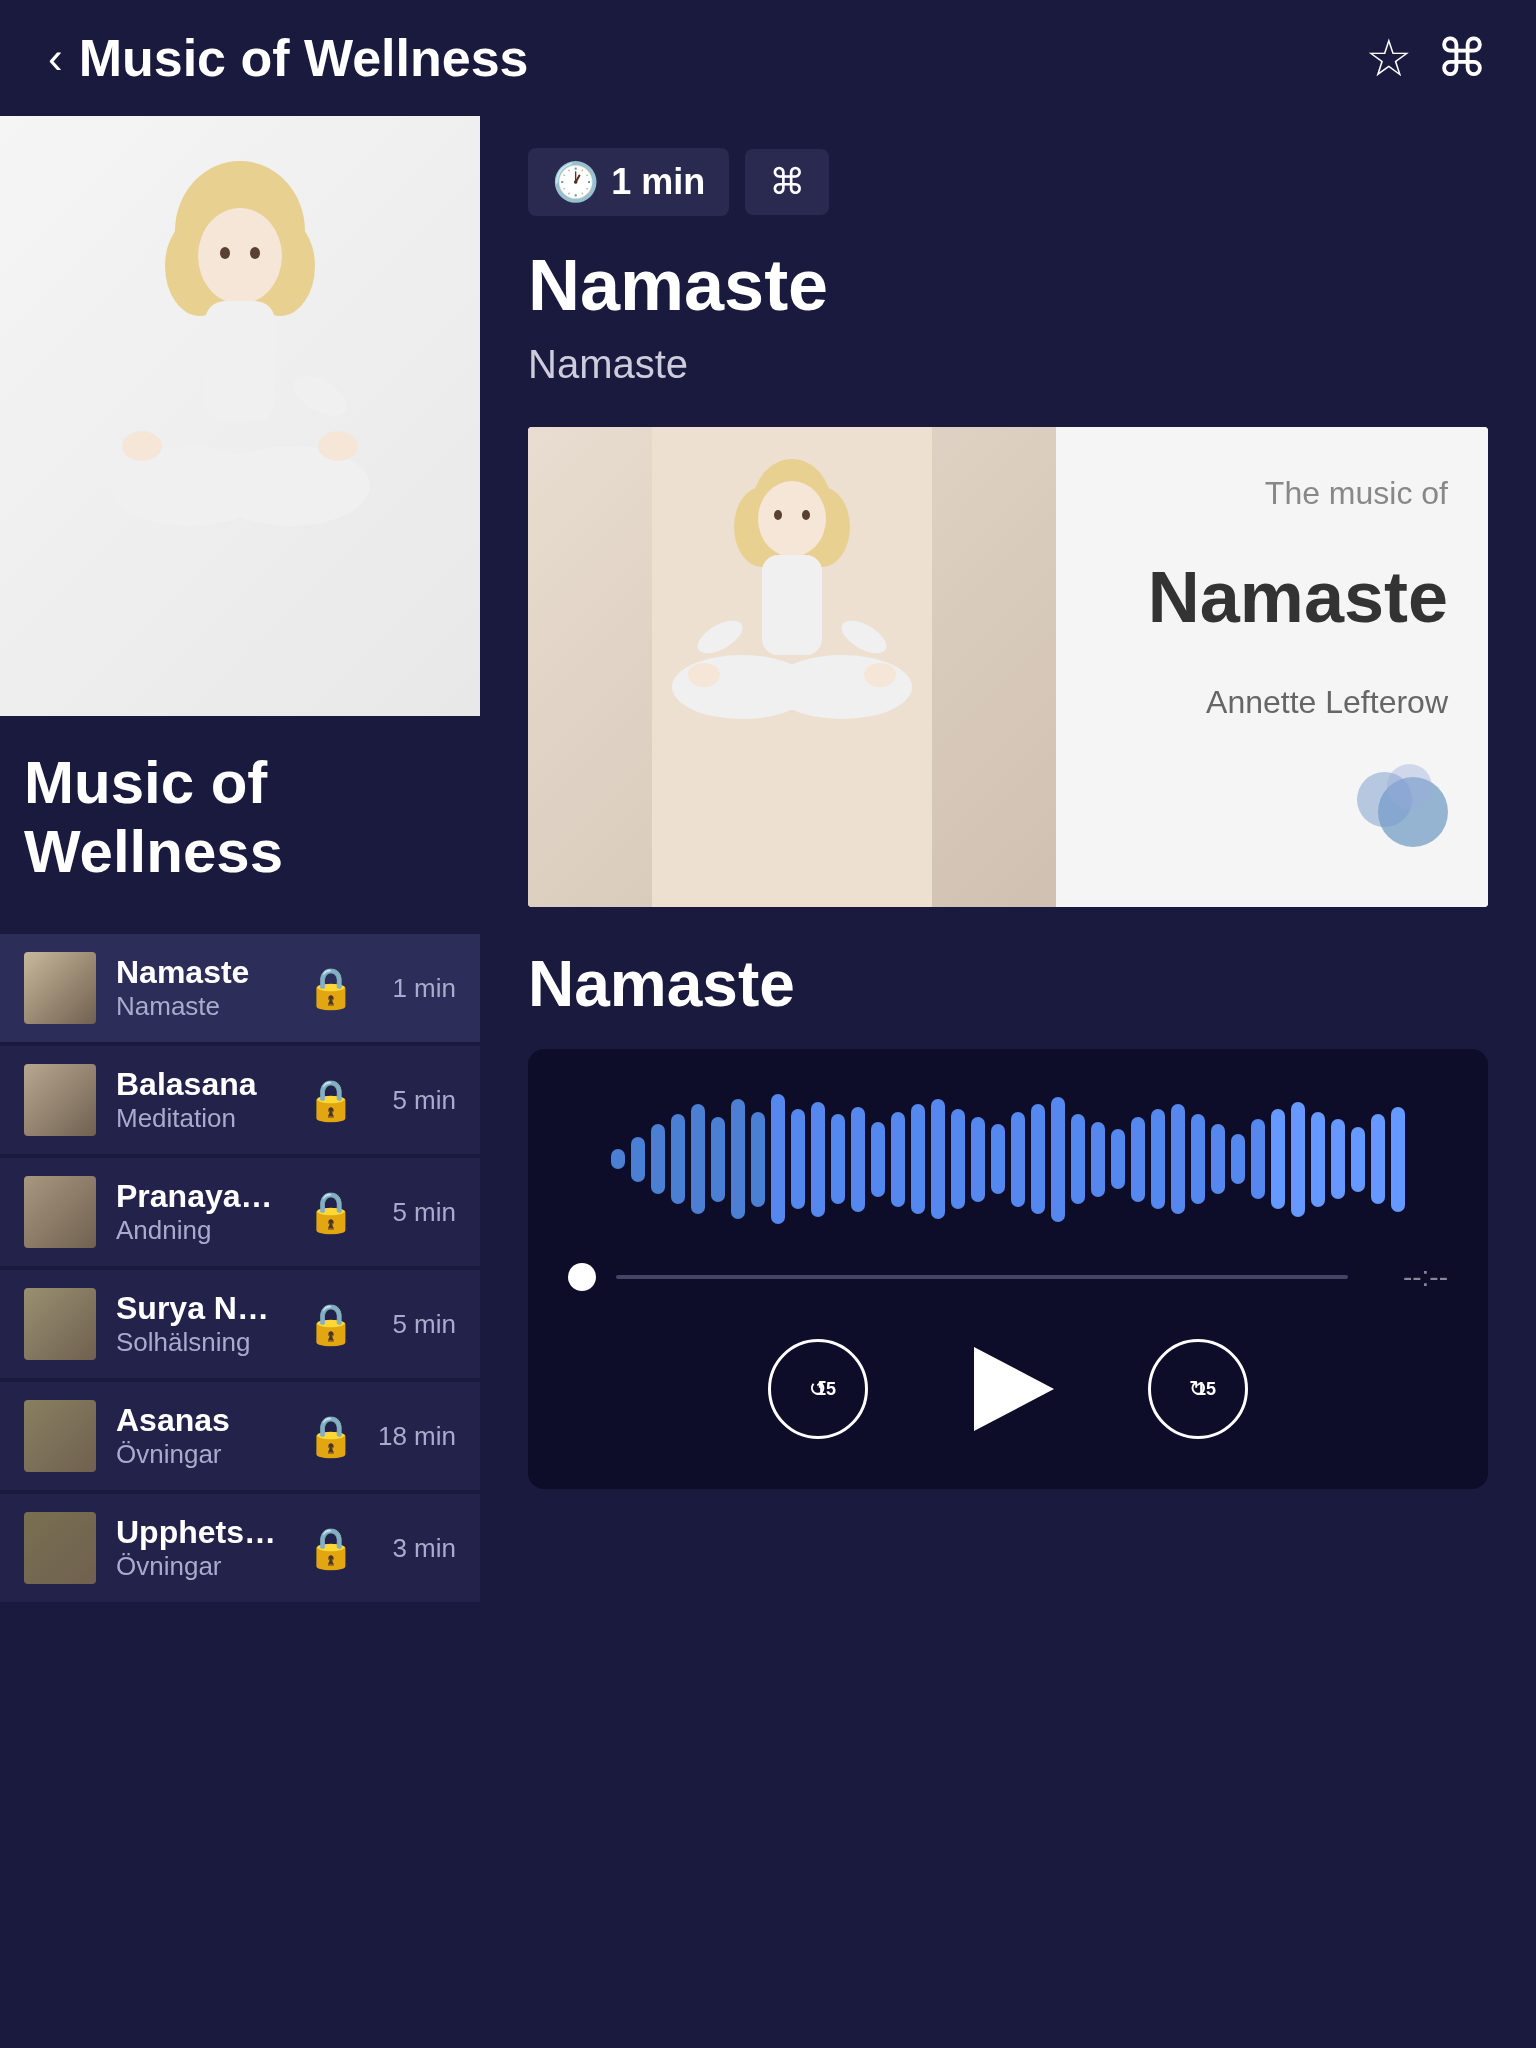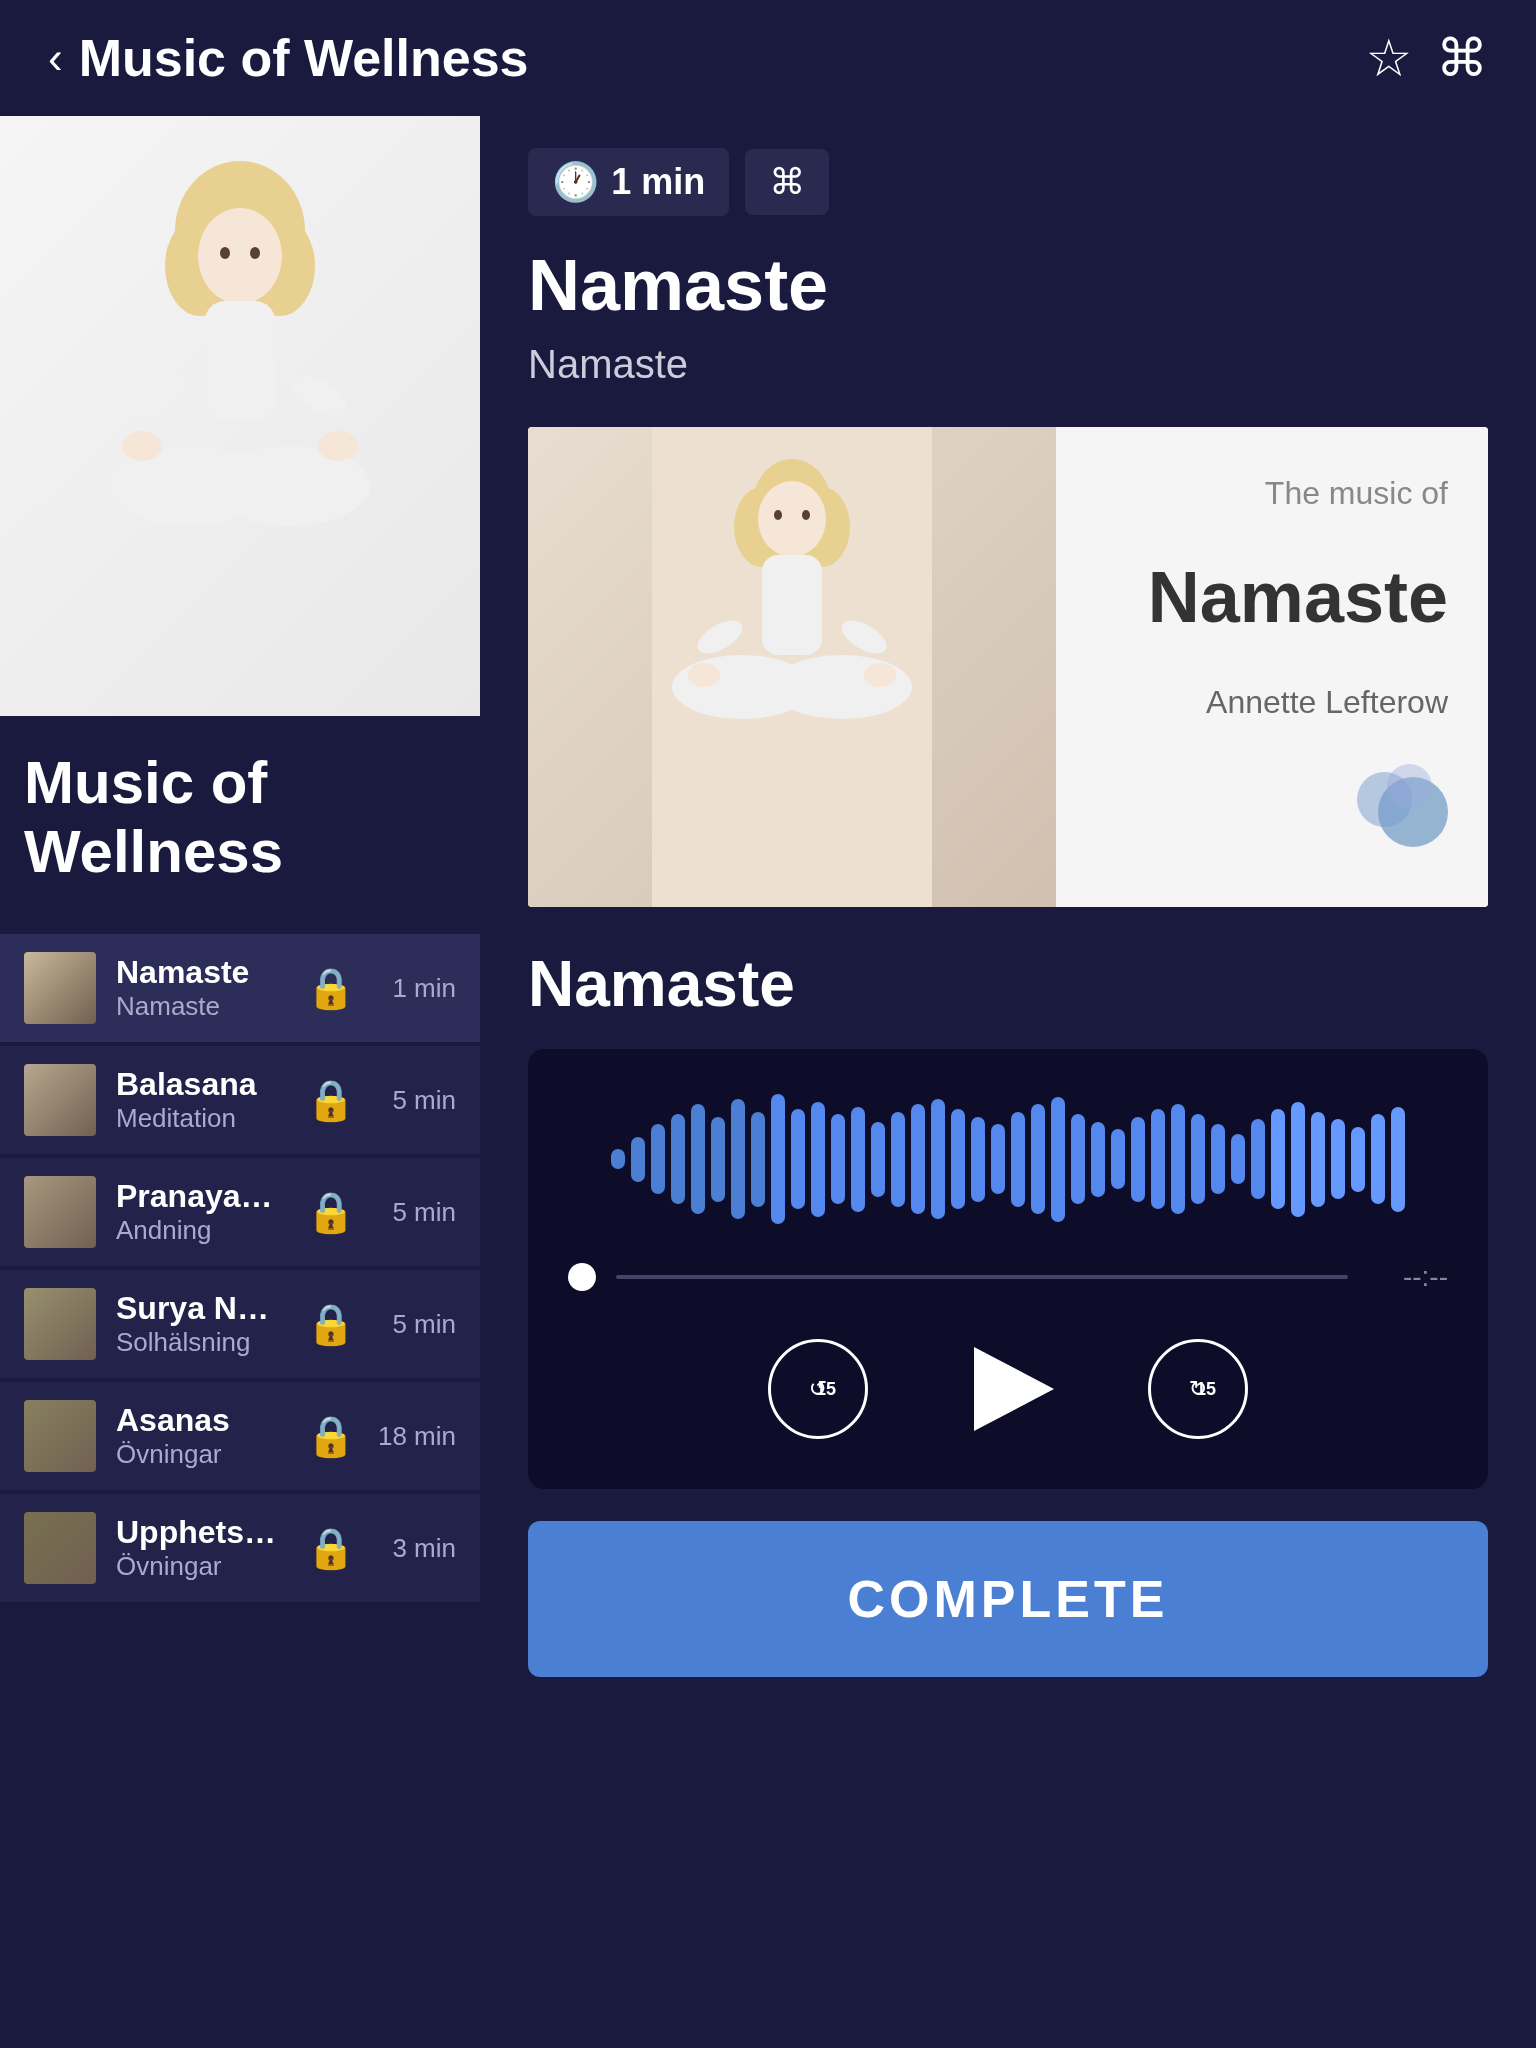--- a/index.html
+++ b/index.html
@@ -629,17 +629,16 @@
         </div>
         <div class="control-btn">
           <span style="font-size:22px;">↻</span>
           <span class="rewind-label" style="position:absolute;font-size:18px;">15</span>
         </div>
       </div>
 
     </div>
 
     
-    <button class="complete-btn">COMPLETE</button>
 
   </div>
 
 </div>
 
 </body></html>

